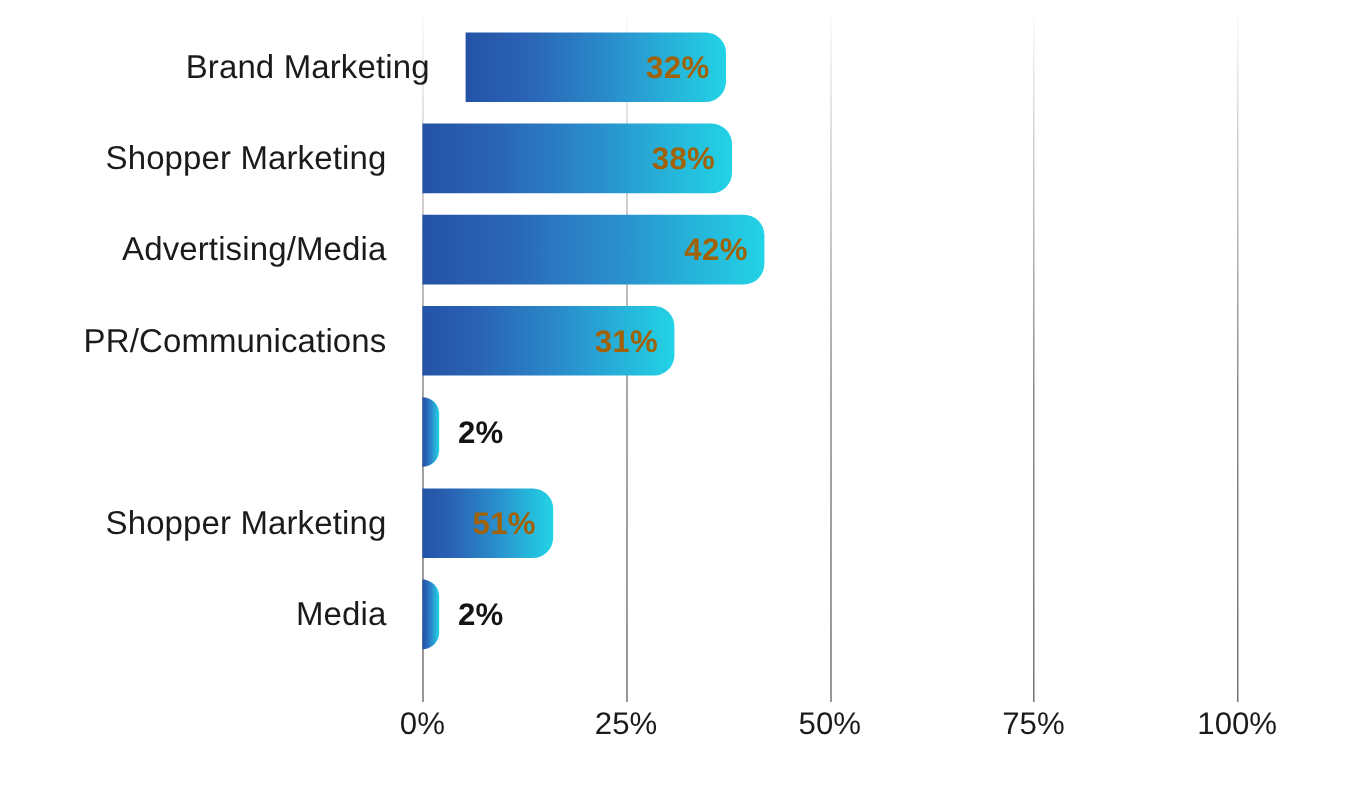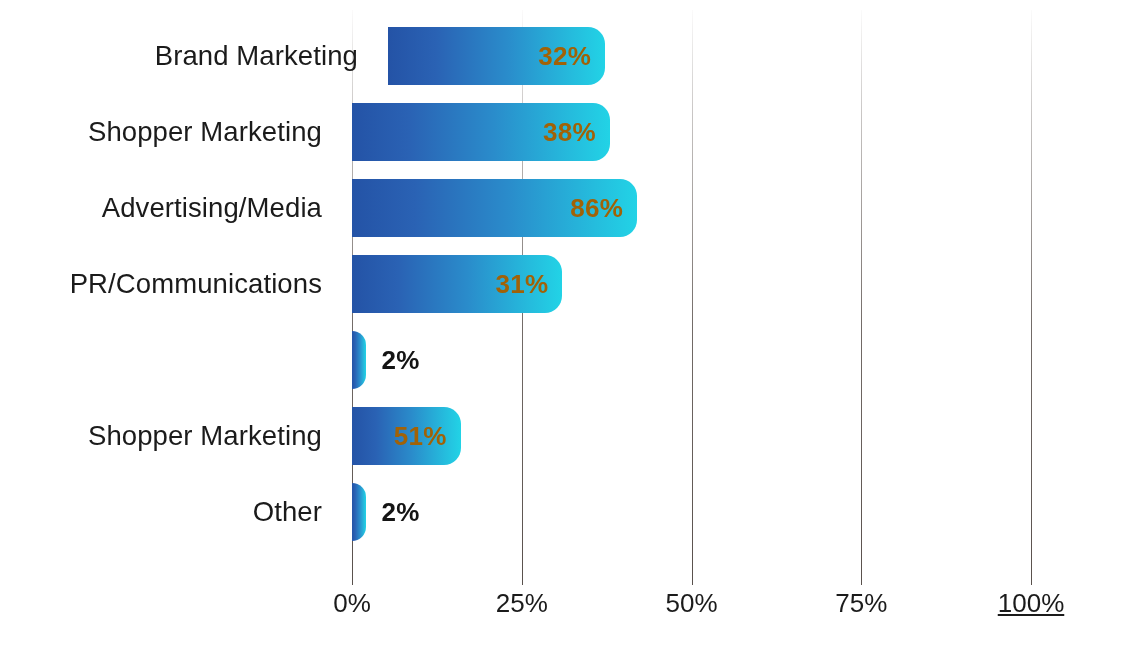--- a/index.html
+++ b/index.html
@@ -163,21 +163,21 @@
         <div class="cat-label">Shopper Marketing</div>
         <div class="bar-area" style="width: 679px;">
           <div class="bar" style="width: 258.02px;"></div>
           <div class="bar-value-inside" style="right: 434.98px;">38%</div>
         </div>
       </div>
       <div class="row" style="top: 179px;">
         <div class="cat-label">Advertising/Media</div>
         <div class="bar-area" style="width: 679px;">
           <div class="bar" style="width: 285.18px;"></div>
-          <div class="bar-value-inside" style="right: 407.82px;">86%</div>
+          <div class="bar-value-inside" style="right: 407.82px;">42%</div>
         </div>
       </div>
       <div class="row" style="top: 255px; text-align: right;">
         <div class="cat-label">PR/Communications</div>
         <div class="bar-area" style="width: 679px;">
           <div class="bar" style="width: 210.49px;"></div>
           <div class="bar-value-inside" style="right: 482.51px;">31%</div>
         </div>
       </div>
       <div class="row" style="top: 331px;">
@@ -187,29 +187,29 @@
         </div>
       </div>
       <div class="row" style="top: 407px;">
         <div class="cat-label">Shopper Marketing</div>
         <div class="bar-area" style="width: 679px;">
           <div class="bar" style="width: 108.64px;"></div>
           <div class="bar-value-inside" style="right: 584.36px;">51%</div>
         </div>
       </div>
       <div class="row" style="top: 483px;">
-        <div class="cat-label">Other</div>
+        <div class="cat-label">Media</div>
         <div class="bar-area" style="width: 679px;">
           <div class="bar tiny" style="width: 13.58px;"></div>
           <div class="bar-value-outside" style="left: 29.58px;">2%</div>
         </div>
       </div>
     </div>
 
   <div class="xaxis">
       <div class="tick-label" style="left: 352px;">0%</div>
       <div class="tick-label" style="left: 521.75px;">25%</div>
       <div class="tick-label" style="left: 691.5px;">50%</div>
       <div class="tick-label" style="left: 861.25px;">75%</div>
-      <div class="tick-label" style="left: 1031px; text-decoration: underline;">100%</div>
+      <div class="tick-label" style="left: 1031px;">100%</div>
     </div>
 
 </div>
 
 </body></html>

